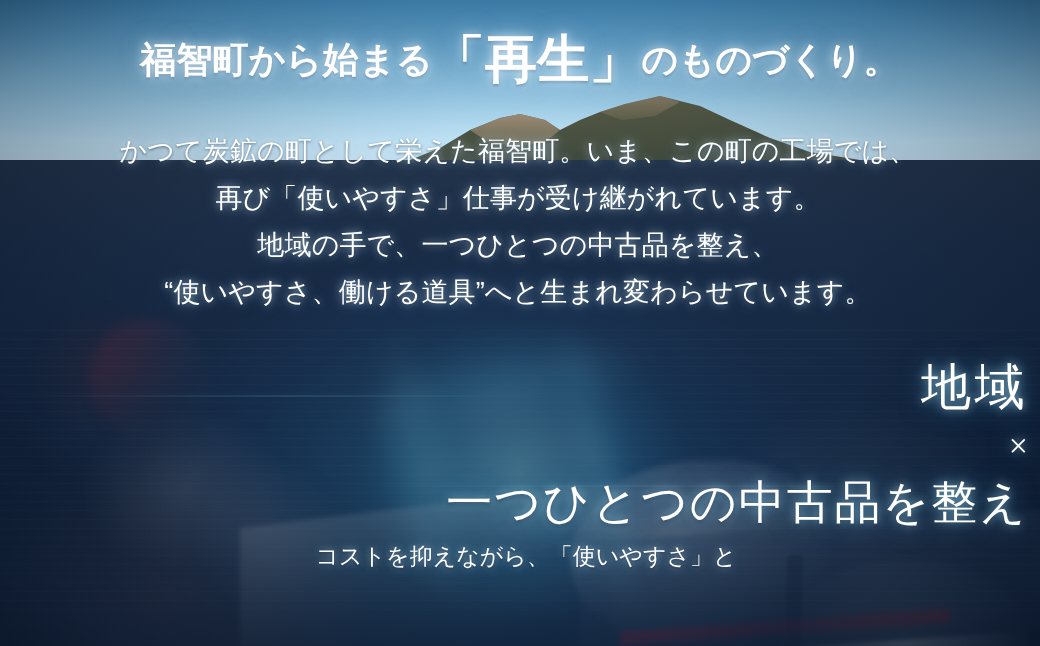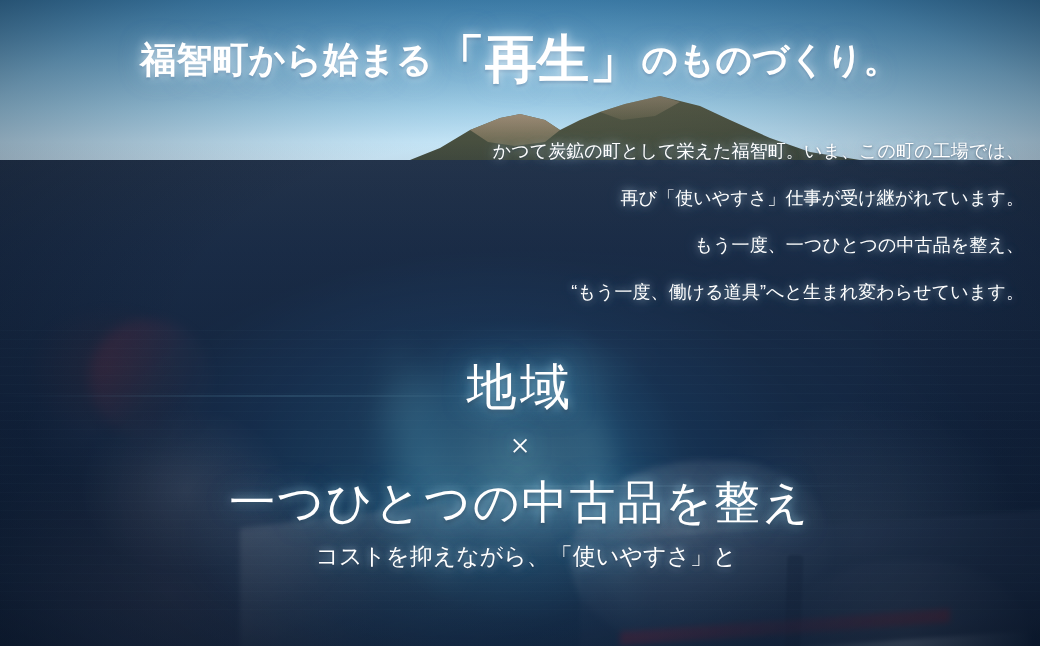--- a/index.html
+++ b/index.html
@@ -191,37 +191,37 @@
     letter-spacing:.01em;
     text-shadow:
       0 0 10px rgba(255,255,255,.65),
       0 0 22px rgba(190,230,255,.55),
       0 2px 3px rgba(40,90,135,.55);
   }
   .headline .sm{font-size:36px;line-height:1;}
   .headline .lg{font-size:52px;line-height:1;vertical-align:-5px;}
 
   .lead{
-    position:absolute;left:0;right:16px;top:128px;
-    text-align:right;
+    position:absolute;left:0;right:4px;top:128px;
+    text-align:center;
     color:#ffffff;
-    font-size:18px;
+    font-size:27px;
     line-height:47px;
     font-weight:400;
     letter-spacing:.005em;
     text-shadow:
       0 0 7px rgba(225,245,255,.55),
       0 0 16px rgba(150,205,245,.45),
       0 1px 3px rgba(10,30,55,.75);
   }
   .lead div{white-space:nowrap;}
 
   .brandblock{
-    position:absolute;left:0;right:0;top:357px;
-    text-align:center;
+    position:absolute;left:0;right:12px;top:357px;
+    text-align:right;
     color:#ffffff;
     font-family:"Liberation Serif","DejaVu Serif",serif;
     text-shadow:
       0 0 10px rgba(180,235,255,.70),
       0 0 26px rgba(90,190,240,.55),
       0 2px 5px rgba(4,18,40,.85);
   }
   .brand-top{font-size:50px;line-height:60px;letter-spacing:.07em;font-weight:400;}
   .brand-x{font-size:34px;line-height:58px;font-weight:400;}
   .brand-bottom{font-size:46px;line-height:56px;letter-spacing:.04em;font-weight:400;white-space:nowrap;}
@@ -298,22 +298,22 @@
 
   <div class="content">
 
     <div class="headline">
       <span class="sm">福智町から始まる</span><span class="lg">「再生」</span><span class="sm">のものづくり。</span>
     </div>
 
     <div class="lead">
       <div>かつて炭鉱の町として栄えた福智町。いま、この町の工場では、</div>
       <div>再び「使いやすさ」仕事が受け継がれています。</div>
-      <div>もう一度、一つひとつの中古品を整え、</div>
-      <div>“もう一度、働ける道具”へと生まれ変わらせています。</div>
+      <div>地域の手で、一つひとつの中古品を整え、</div>
+      <div>“使いやすさ、働ける道具”へと生まれ変わらせています。</div>
     </div>
 
     <div class="brandblock">
       <div class="brand-top">地域</div>
       <div class="brand-x">×</div>
       <div class="brand-bottom">一つひとつの中古品を整え</div>
     </div>
 
     <div class="tagline">
       <div>コストを抑えながら、「使いやすさ」と</div>

